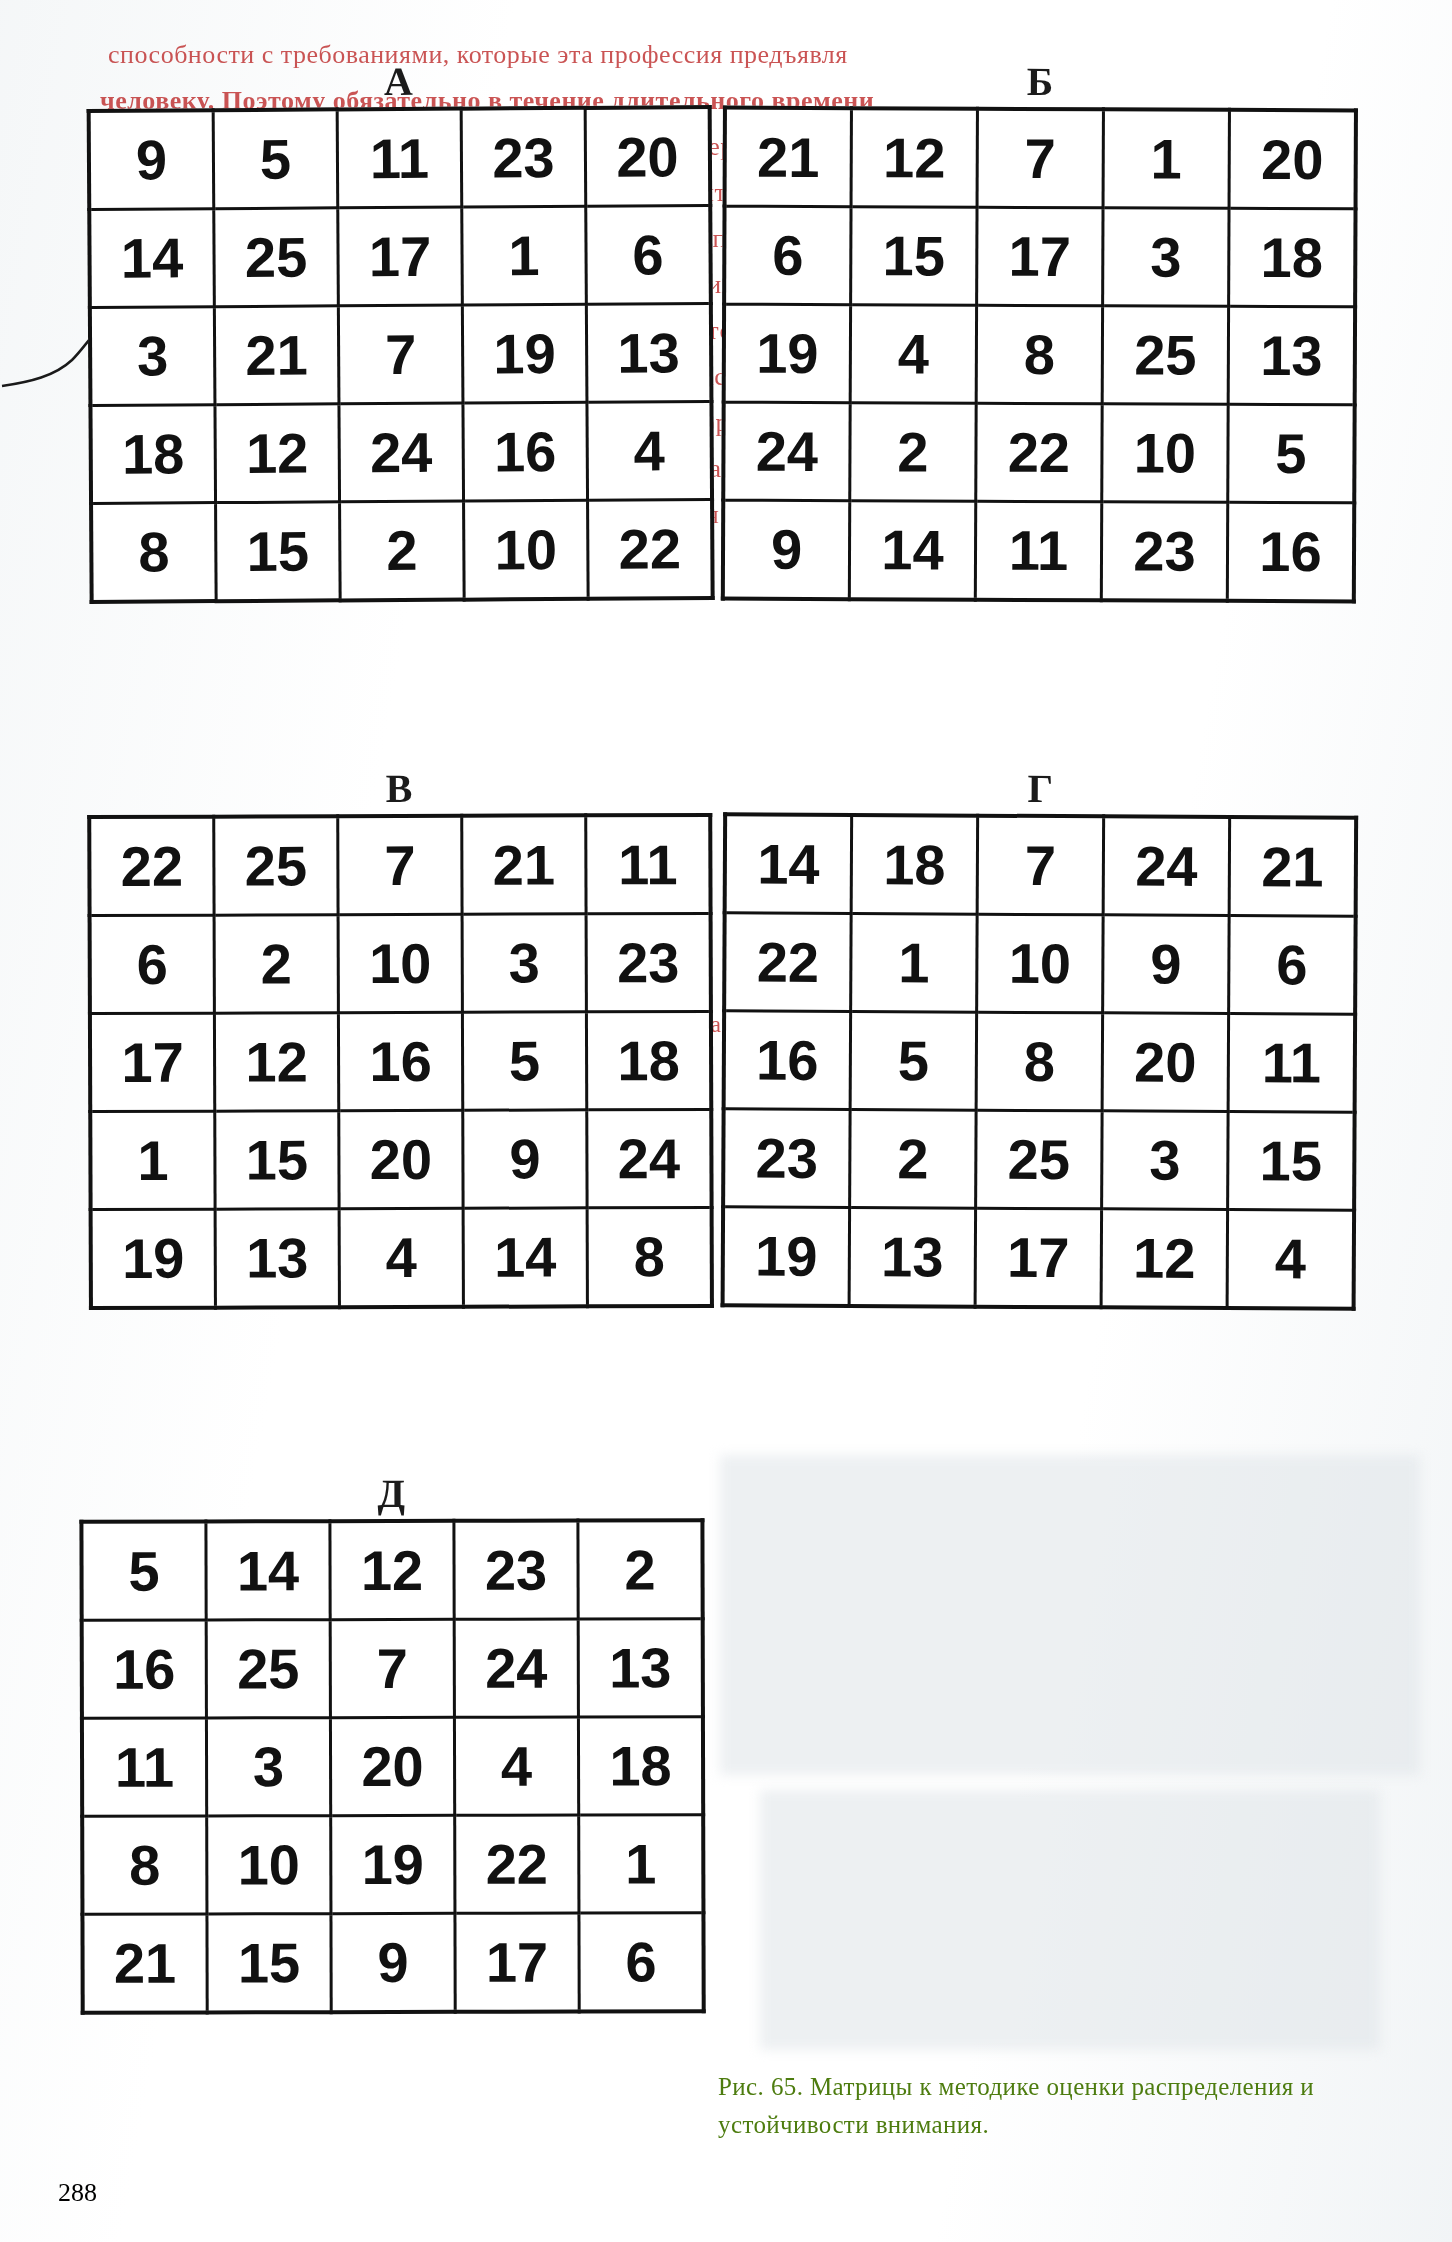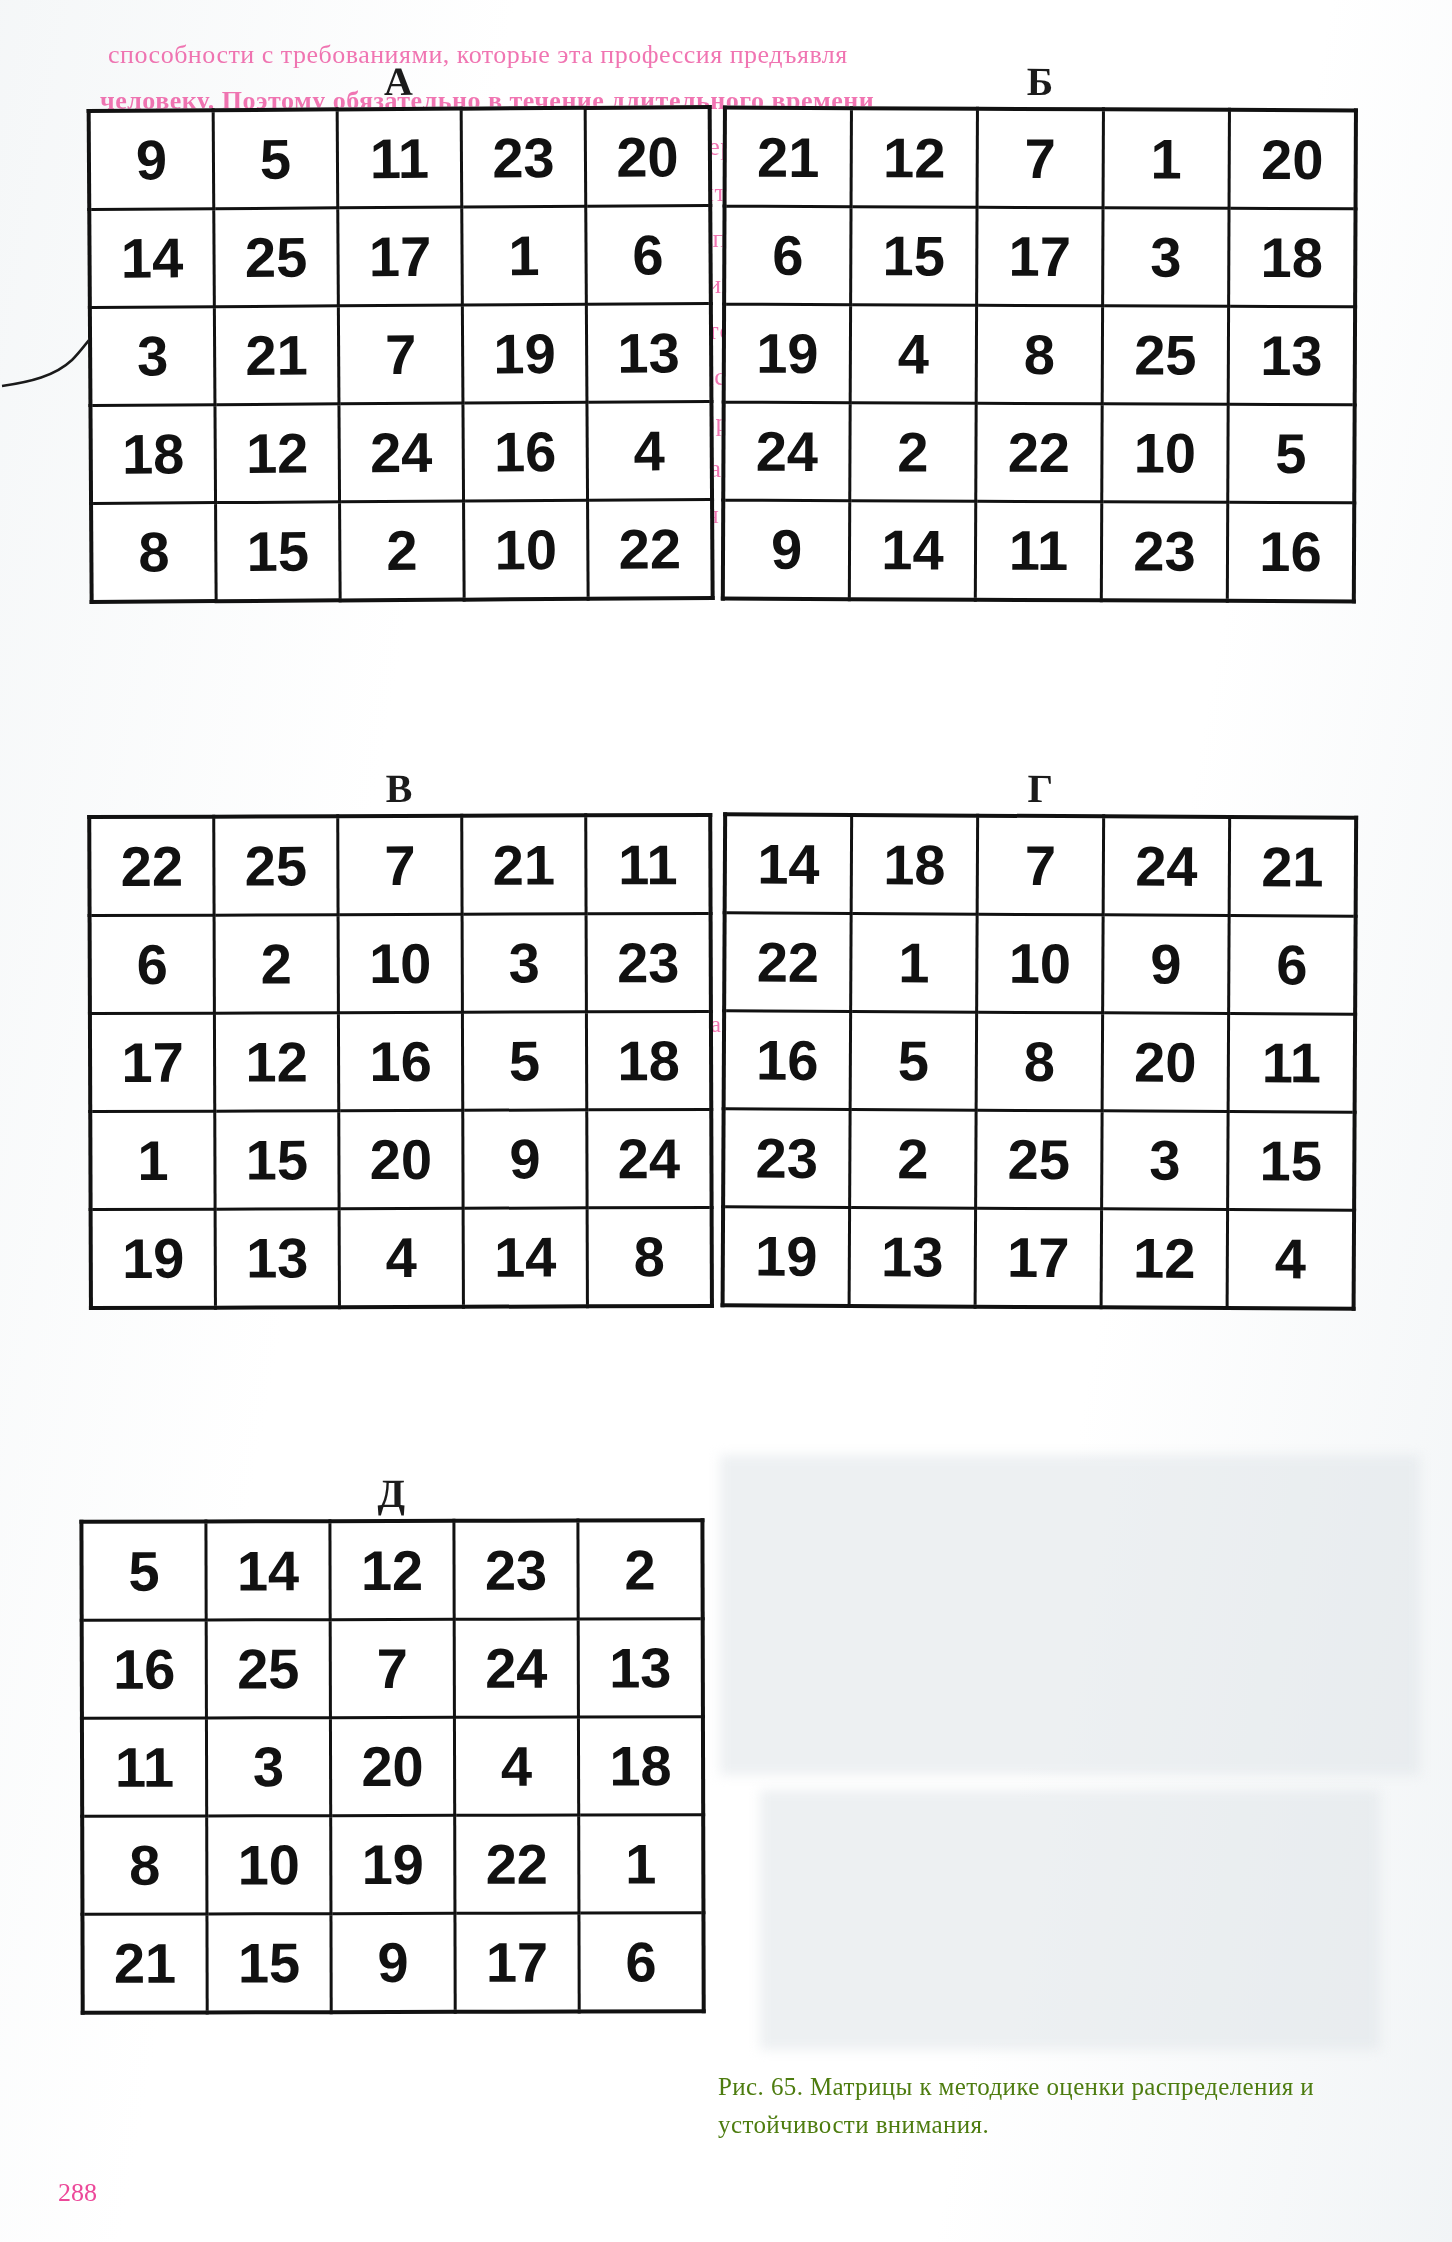--- a/index.html
+++ b/index.html
@@ -11,21 +11,21 @@
     height: 2242px;
     background: #ffffff;
     font-family: "Liberation Sans", sans-serif;
     position: relative;
     overflow: hidden;
   }
 
   
   .bg-text {
     position: absolute;
-    color: #ec4899;
+    color: #b91c1c;
     font-family: "Liberation Serif", serif;
     font-size: 26px;
     letter-spacing: 0.5px;
     white-space: nowrap;
     opacity: 0.75;
     pointer-events: none;
   }
   .bg-text.small { font-size: 23px; }
 
   .page-shade {
@@ -83,21 +83,21 @@
 
   .m-b table.matrix td { width: 123px; }
   .m-d table.matrix td { width: 123px; }
 
   .page-number {
     position: absolute;
     left: 58px;
     top: 2178px;
     font-family: "Liberation Serif", serif;
     font-size: 26px;
-    color: #ec4899;
+    color: #000000;
   }
 
   .figure-caption {
     position: absolute;
     left: 718px;
     top: 2068px;
     width: 700px;
     color: #4d7c0f;
     font-family: "Liberation Serif", serif;
     font-size: 25px;

